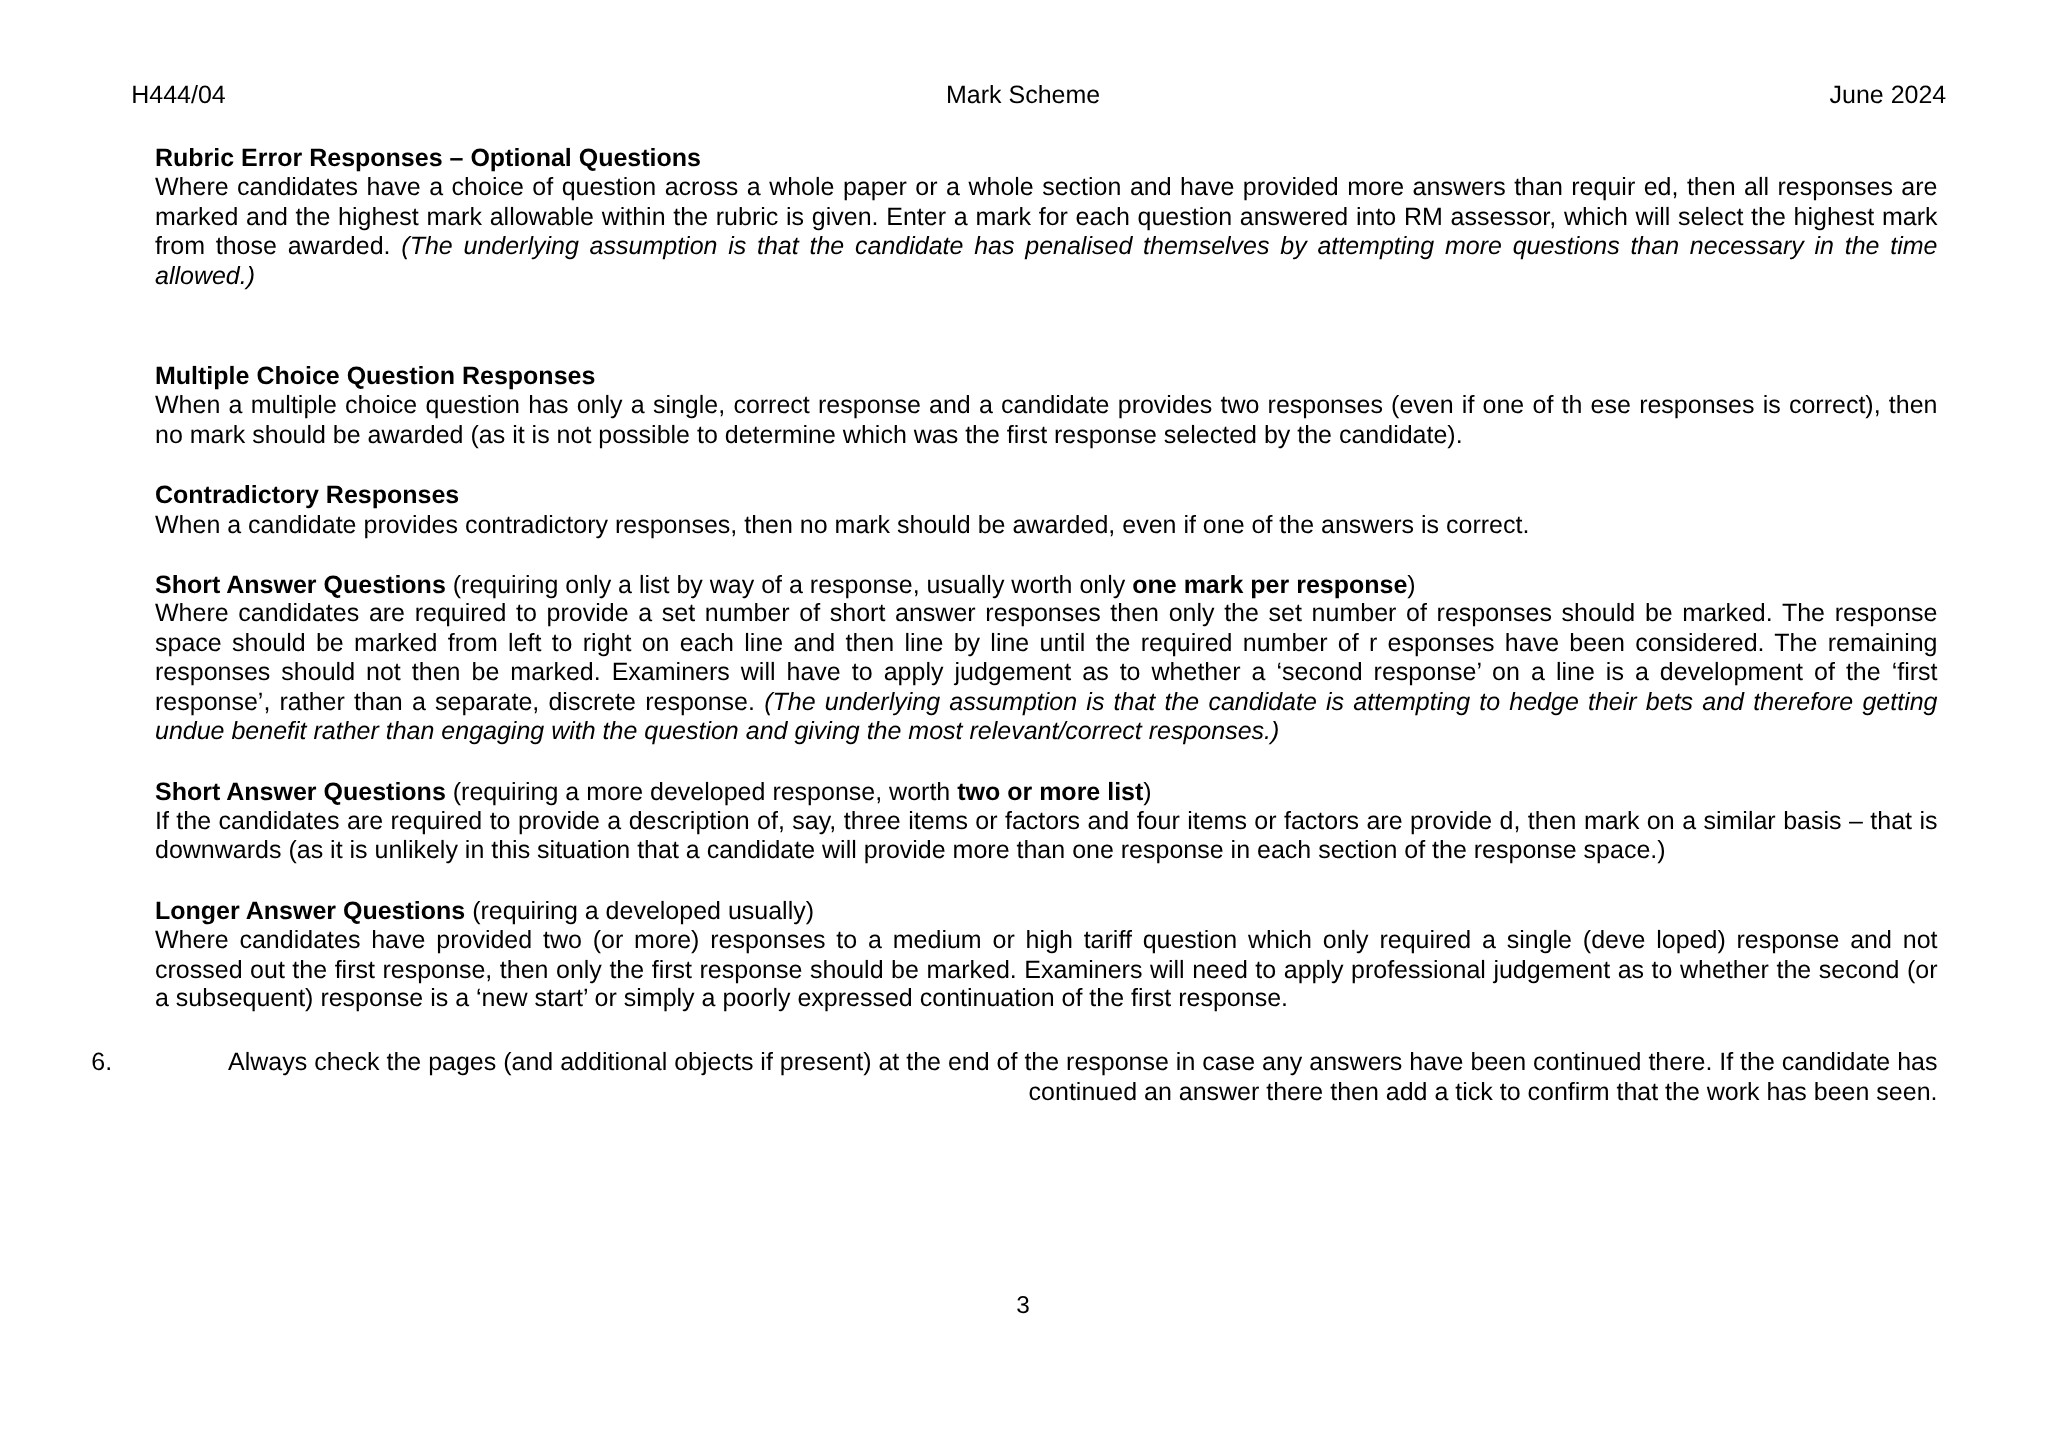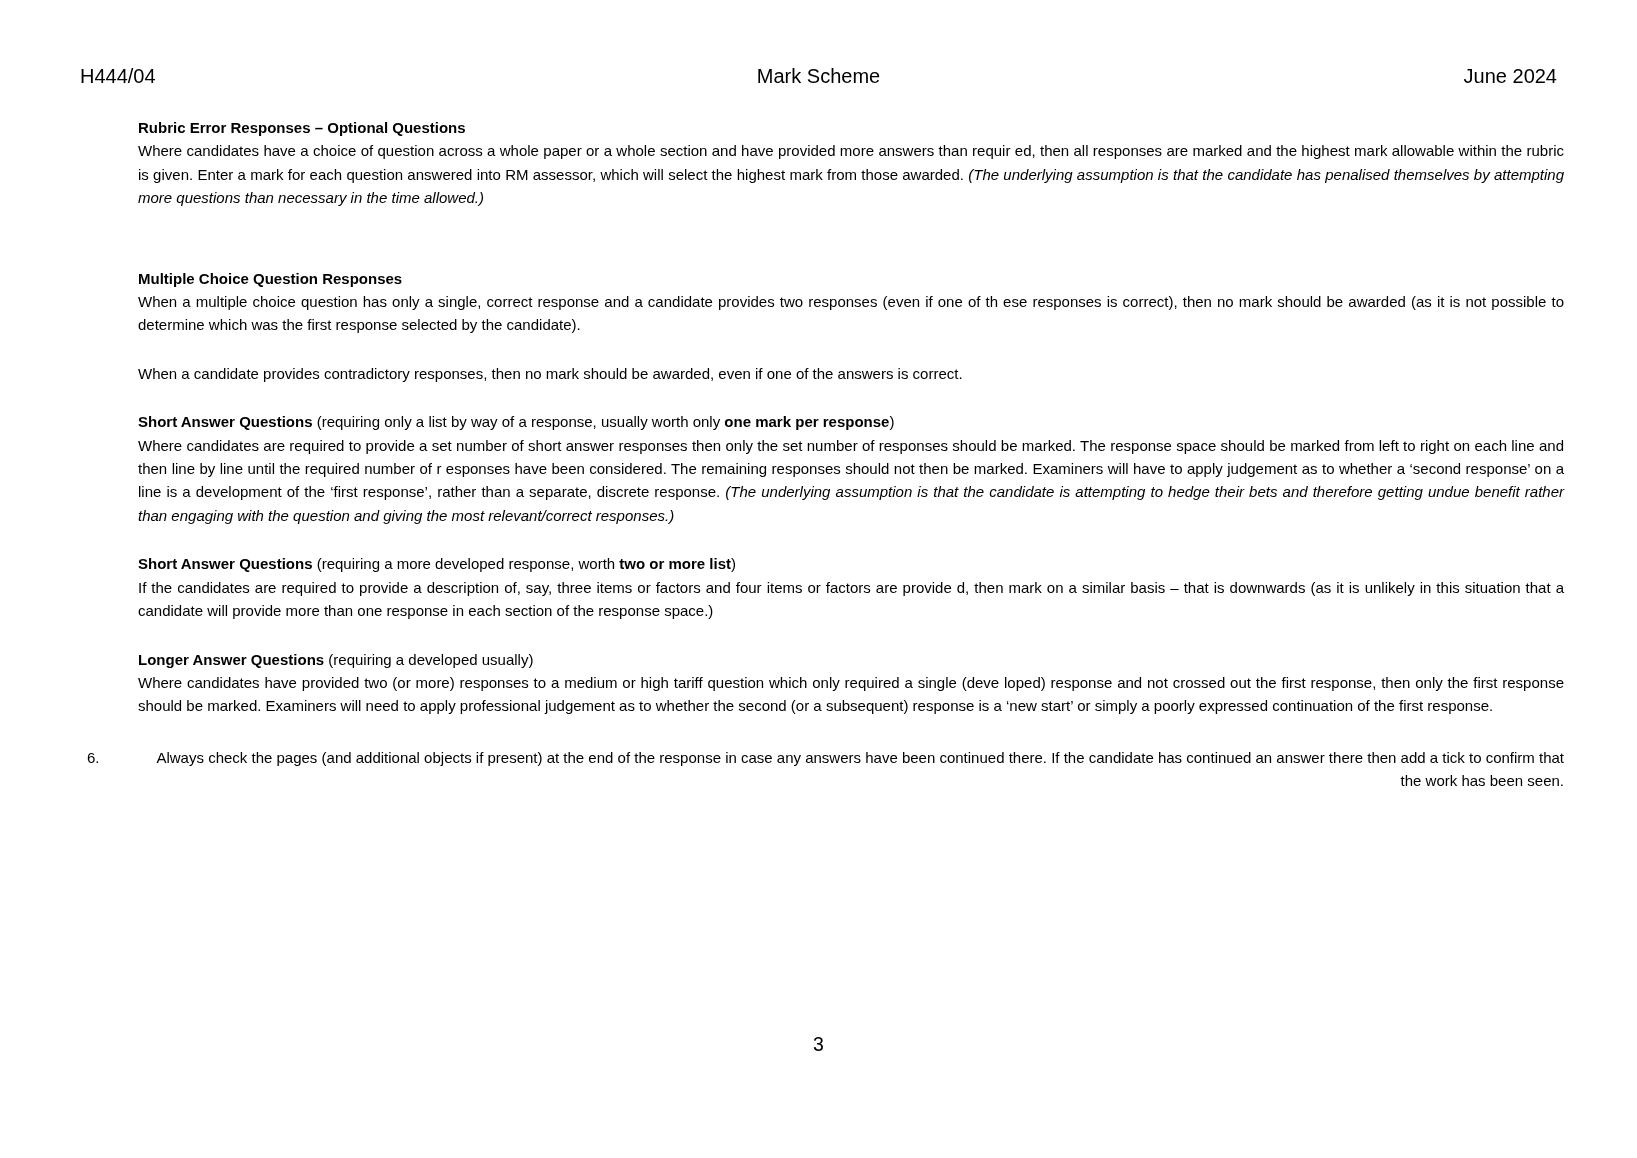--- a/index.html
+++ b/index.html
@@ -25,29 +25,29 @@
     position: absolute;
     top: 64px;
     left: 80px;
     width: 1477px;
     display: grid;
     grid-template-columns: 1fr auto 1fr;
     align-items: baseline;
     font-size: 20px;
     line-height: 24px;
   }
-  .doc-header .left   { justify-self: start; }
+  .doc-header .left   { justify-self: start; margin-left: 25px; }
   .doc-header .center { justify-self: center; }
   .doc-header .right  { justify-self: end; margin-left: 43px; }
   .content {
     position: absolute;
     top: 116px;
-    left: 138px;
+    left: 124px;
     width: 1426px;
-    font-size: 15px;
+    font-size: 20px;
     line-height: 23.4px;
   }
   .section { margin: 0 0 25px 0; }
   .section.section-gap-large { margin-bottom: 57px; }
   .heading { text-align: left; }
   .body-text {
     margin: 0;
     text-align: justify;
   }
   span.b { font-weight: bold; }
@@ -90,20 +90,21 @@
     <div id="sections-container">
         <section class="section section-gap-large">
           <div class="heading"><span class="b">Rubric Error Responses – Optional Questions</span></div>
           <p class="body-text"><span>Where candidates have a choice of question across a whole paper or a whole section and have provided more answers than requir ed, then all responses are marked and the highest mark allowable within the rubric is given. Enter a mark for each question answered into RM assessor, which will select the highest mark from those awarded. </span><span class="i">(The underlying assumption is that the candidate has penalised themselves by attempting more questions than necessary in the time allowed.)</span></p>
         </section>
         <section class="section">
           <div class="heading"><span class="b">Multiple Choice Question Responses</span></div>
           <p class="body-text"><span>When a multiple choice question has only a single, correct response and a candidate provides two responses (even if one of th ese responses is correct), then no mark should be awarded (as it is not possible to determine which was the first response selected by the candidate).</span></p>
         </section>
         <section class="section">
+          <div class="heading"><span class="b">Contradictory Responses</span></div>
           <p class="body-text"><span>When a candidate provides contradictory responses, then no mark should be awarded, even if one of the answers is correct.</span></p>
         </section>
         <section class="section">
           <div class="heading"><span class="b">Short Answer Questions</span><span> (requiring only a list by way of a response, usually worth only </span><span class="b">one mark per response</span><span>)</span></div>
           <p class="body-text"><span>Where candidates are required to provide a set number of short answer responses then only the set number of responses should be marked. The response space should be marked from left to right on each line and then line by line until the required number of r esponses have been considered. The remaining responses should not then be marked. Examiners will have to apply judgement as to whether a ‘second response’ on a line is a development of the ‘first response’, rather than a separate, discrete response. </span><span class="i">(The underlying assumption is that the candidate is attempting to hedge their bets and therefore getting undue benefit rather than engaging with the question and giving the most relevant/correct responses.)</span></p>
         </section>
         <section class="section">
           <div class="heading"><span class="b">Short Answer Questions</span><span> (requiring a more developed response, worth </span><span class="b">two or more list</span><span>)</span></div>
           <p class="body-text"><span>If the candidates are required to provide a description of, say, three items or factors and four items or factors are provide d, then mark on a similar basis – that is downwards (as it is unlikely in this situation that a candidate will provide more than one response in each section of the response space.)</span></p>
         </section>

